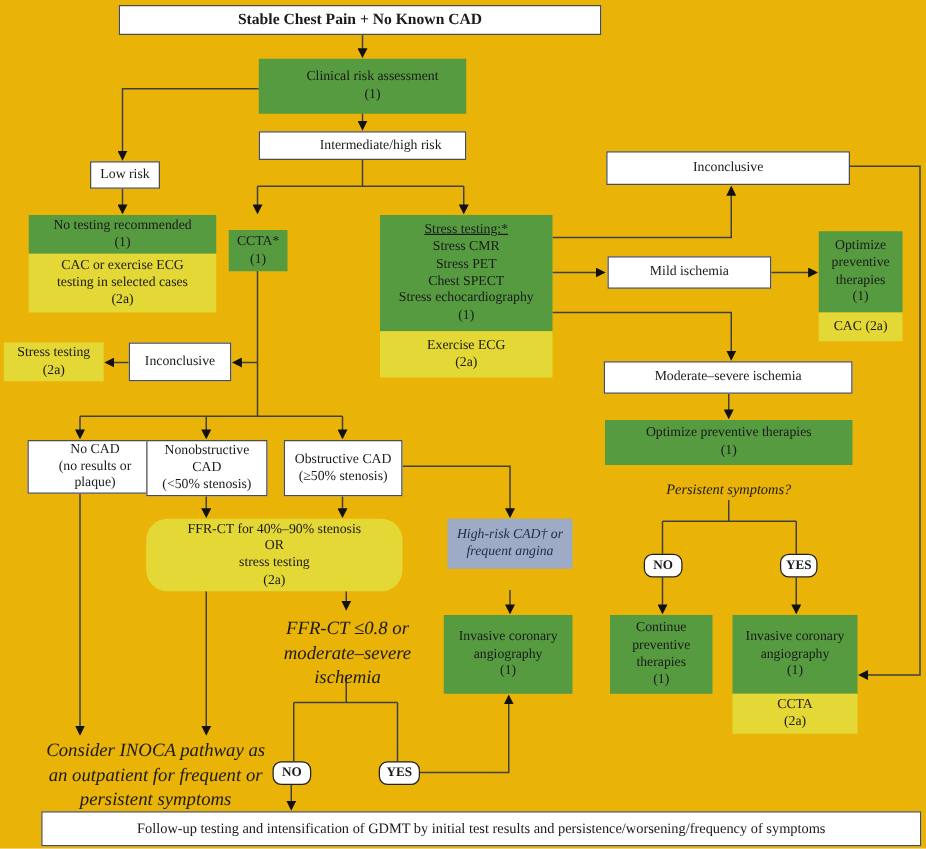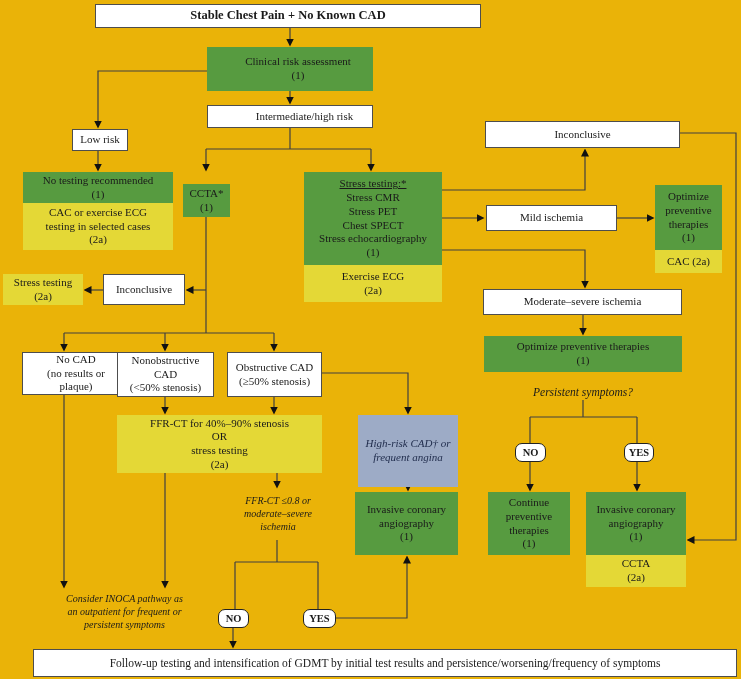--- a/index.html
+++ b/index.html
@@ -27,21 +27,21 @@
   .stack{padding:0;justify-content:flex-start;}
   .part{width:100%;display:flex;flex-direction:column;justify-content:center;align-items:center;box-sizing:border-box;}
   .u{text-decoration:underline;}
   .pill{
     position:absolute;z-index:1;box-sizing:border-box;background:#fff;
     border:1.5px solid #222;border-radius:7px;display:flex;align-items:center;justify-content:center;
     font-weight:700;font-size:10.5px;
   }
   .note{
     position:absolute;z-index:1;font-style:italic;text-align:center;
-    font-size:10px;line-height:1.3;background:transparent;
+    font-size:15px;line-height:1.3;background:transparent;
   }
   .title-box{font-size:12.5px;font-weight:700;}
   .footer-box{font-size:11.5px;}
 </style>
 </head>
 <body>
 
 <div id="canvas">
 
   <svg id="connectors" width="741" height="679">
@@ -242,28 +242,28 @@
     <div>Nonobstructive</div>
     <div>CAD</div>
     <div>(&lt;50% stenosis)</div>
   </div>
 
   <div class="box white" style="left:227px;top:352px;width:95px;height:45px;">
     <div>Obstructive CAD</div>
     <div>(≥50% stenosis)</div>
   </div>
 
-  <div class="box yellow" style="left:117px;top:415px;width:205px;height:58px;">
+  <div class="box yellow" style="left:117px;top:415px;width:205px;height:58px;border-radius:17px;">
     <div>FFR-CT for 40%–90% stenosis</div>
     <div>OR</div>
     <div>stress testing</div>
     <div>(2a)</div>
   </div>
 
-  <div class="box slate" style="left:358px;top:415px;width:100px;height:72px;">
+  <div class="box slate" style="left:358px;top:415px;width:100px;height:40px;">
     <div>High-risk CAD† or</div>
     <div>frequent angina</div>
   </div>
 
   <div class="box green" style="left:355px;top:492px;width:103px;height:63px;">
     <div>Invasive coronary</div>
     <div>angiography</div>
     <div>(1)</div>
   </div>
 

